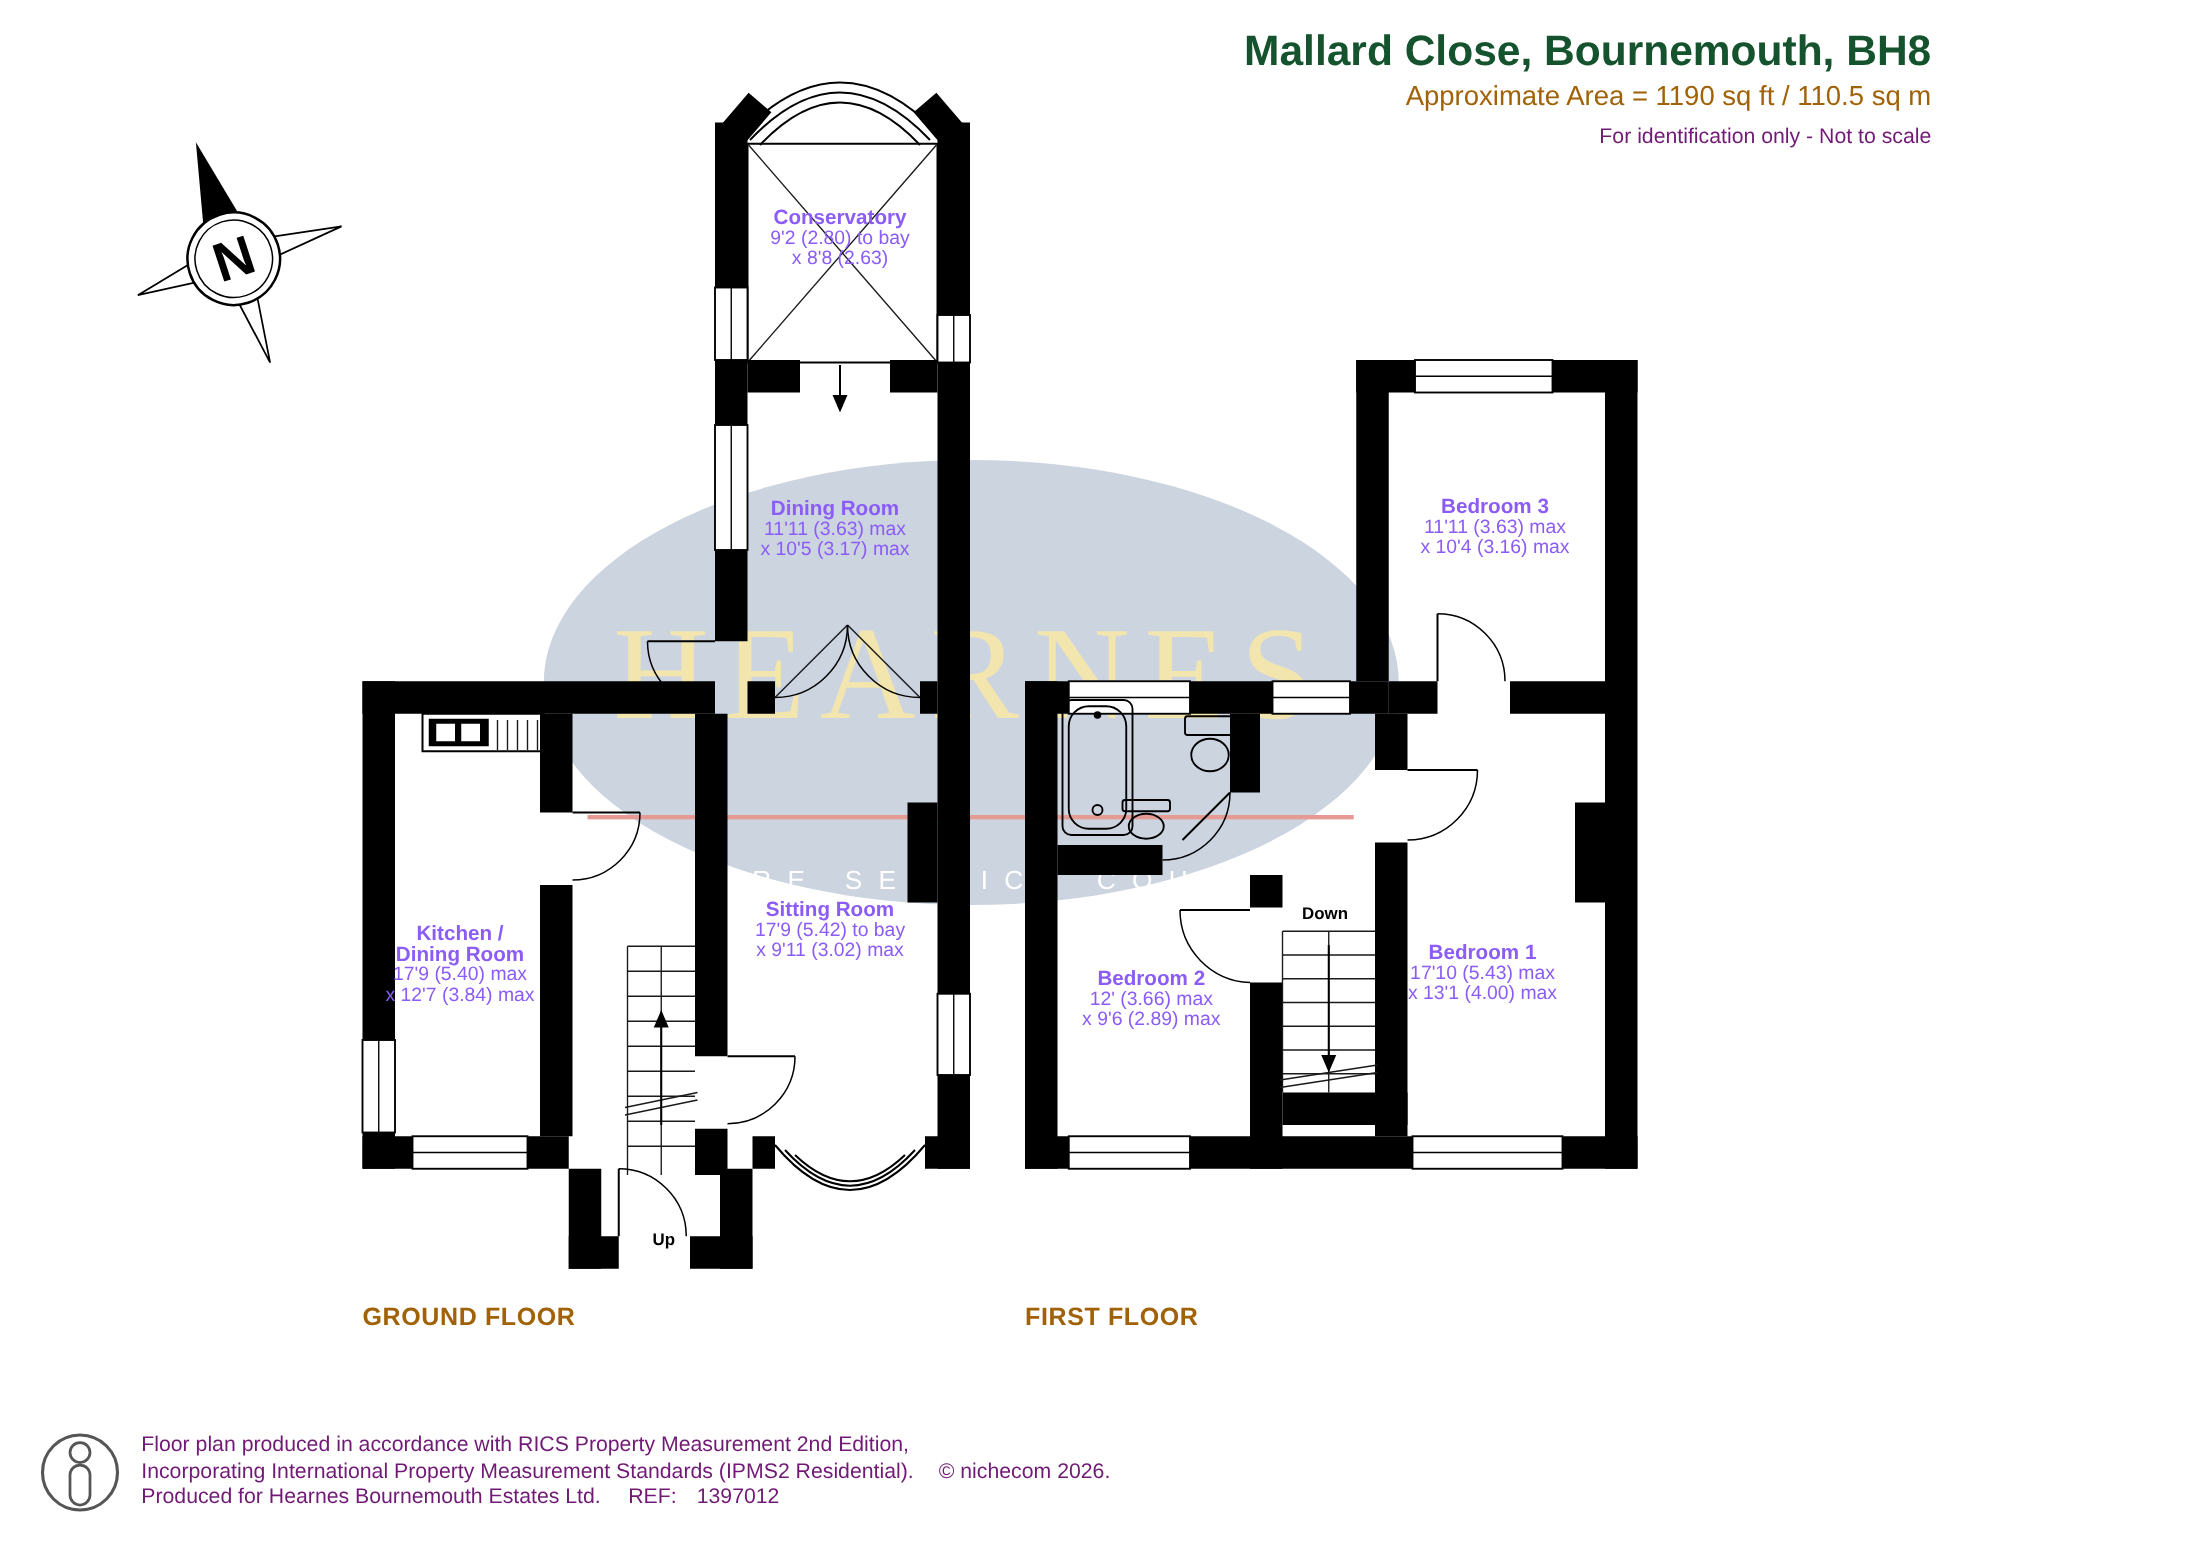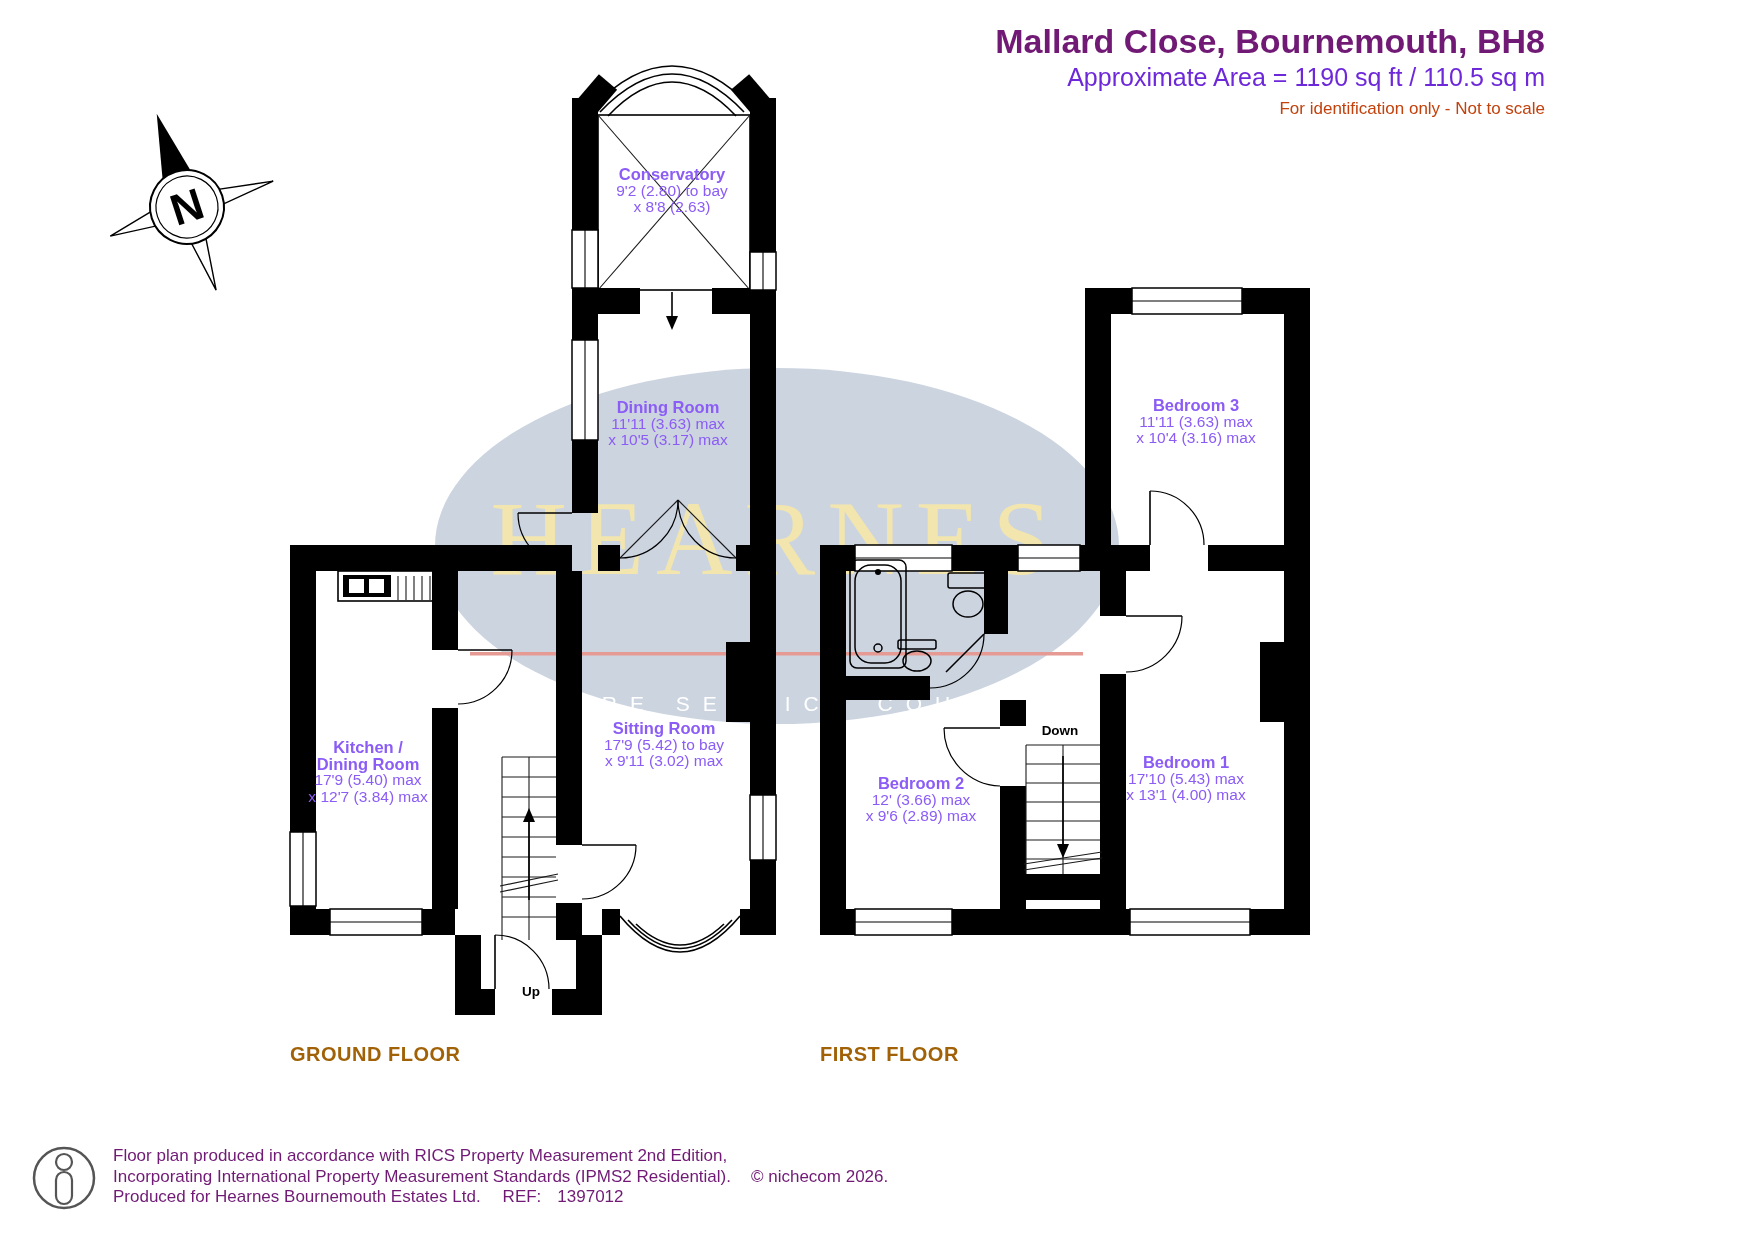--- a/index.html
+++ b/index.html
@@ -1,22 +1,22 @@
 <!DOCTYPE html>
 <html><head>
 <meta charset="utf-8">
 <style>
   html,body{margin:0;padding:0;background:#fff;}
   #page{position:relative;width:1755px;height:1241px;background:#fff;overflow:hidden;
         font-family:"Liberation Sans",sans-serif;color:#000;}
   
   .hdr{position:absolute;top:22px;right:210px;text-align:right;}
-  .hdr .t1{font-size:34px;font-weight:bold;color:#701a75;line-height:38px;}
-  .hdr .t2{font-size:25px;color:#6d28d9;line-height:30px;margin-top:2px;}
-  .hdr .t3{font-size:17px;color:#c2410c;line-height:22px;margin-top:6px;}
+  .hdr .t1{font-size:34px;font-weight:bold;color:#14532d;line-height:38px;}
+  .hdr .t2{font-size:22px;color:#a16207;line-height:30px;margin-top:2px;}
+  .hdr .t3{font-size:17px;color:#701a75;line-height:22px;margin-top:6px;}
   
   .lbl{position:absolute;transform:translateX(-50%);text-align:center;
        font-size:15.5px;line-height:16.5px;white-space:nowrap;color:#8b5cf6;}
   .lbl .b{font-weight:bold;font-size:16.5px;}
   .floorname{position:absolute;font-weight:bold;font-size:20px;color:#a16207;letter-spacing:.5px;}
   .stairlbl{position:absolute;transform:translateX(-50%);font-weight:bold;font-size:13.5px;}
   
   .foot{position:absolute;left:113px;top:1146px;font-size:17px;line-height:20.5px;color:#701a75;}
   .foot .cp{margin-left:20px;}
   .foot .ref{margin-left:22px;}

